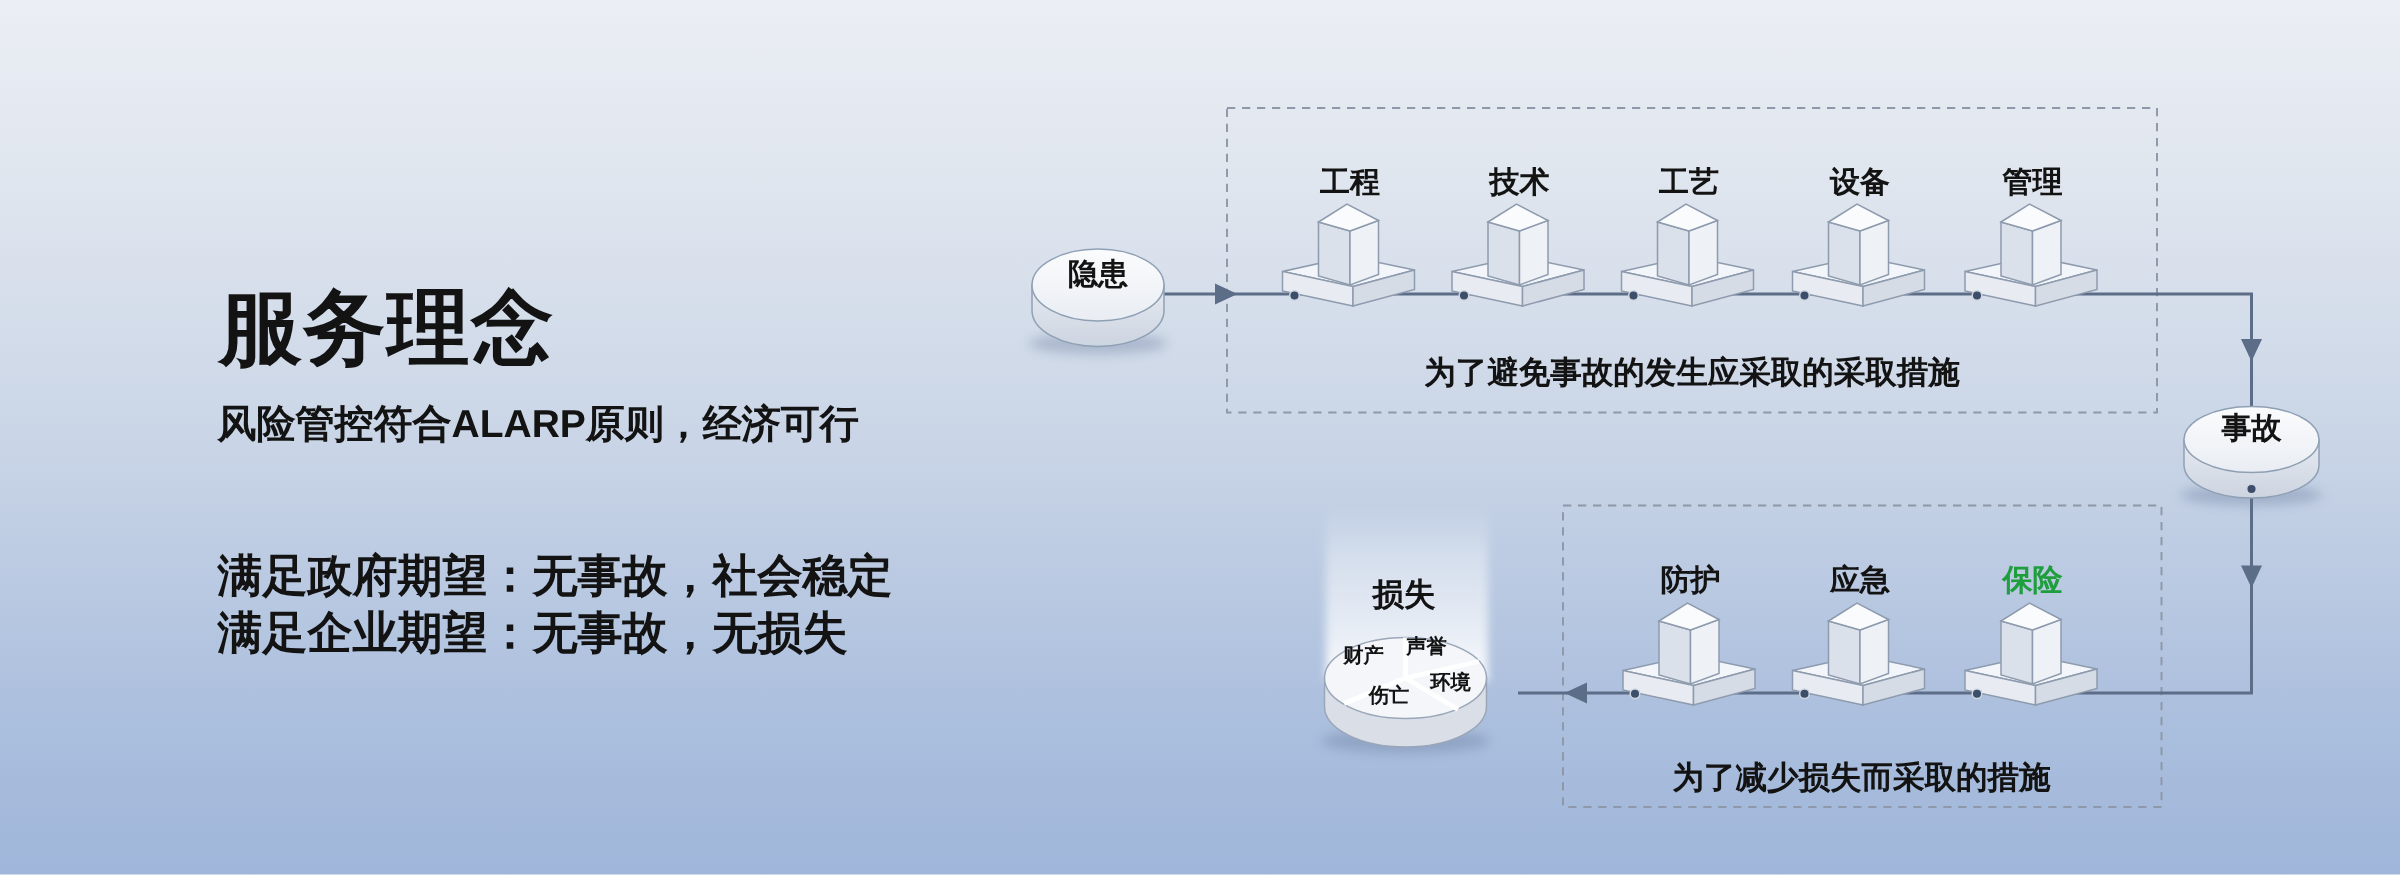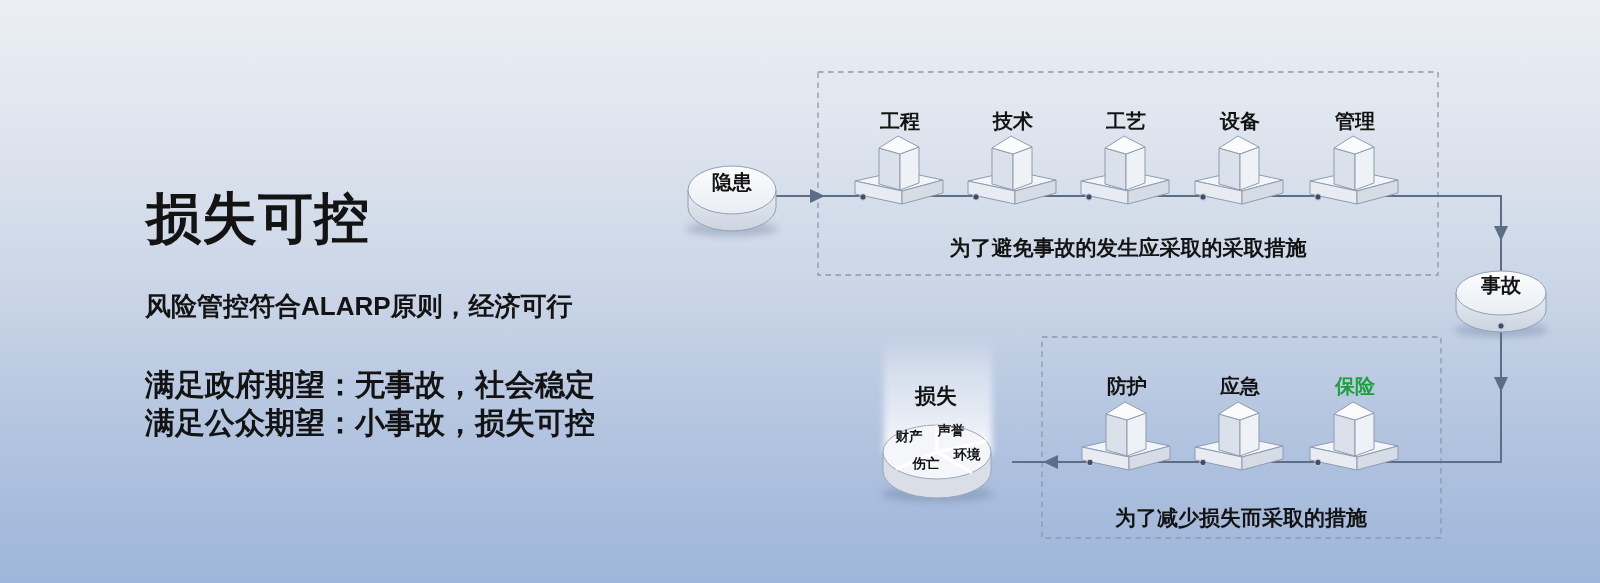--- a/index.html
+++ b/index.html
@@ -3,32 +3,32 @@
 <meta charset="utf-8">
 <style>
   html,body{margin:0;padding:0;width:1600px;height:583px;overflow:hidden;}
   body{
     font-family:"Liberation Sans",sans-serif;
     background:linear-gradient(180deg,#ebeef4 0%,#dfe5ee 22%,#c8d4e6 52%,#adc0de 80%,#9fb6da 100%);
     position:relative;color:#131313;
   }
   .abs{position:absolute;}
   #title{left:146px;top:191px;font-size:55px;font-weight:900;letter-spacing:1px;line-height:1;}
-  #subtitle{left:145px;top:289px;font-size:26px;font-weight:700;}
+  #subtitle{left:145px;top:265px;font-size:26px;font-weight:700;}
   #expectations{left:145px;top:366px;font-size:30px;font-weight:700;line-height:38px;}
   svg text{font-family:"Liberation Sans",sans-serif;}
 </style>
 </head>
 <body>
 
-<div class="abs" id="title">损失可控</div>
+<div class="abs" id="title">服务理念</div>
 <div class="abs" id="subtitle">风险管控符合ALARP原则，经济可行</div>
 <div class="abs" id="expectations">
   <div>满足政府期望：无事故，社会稳定</div>
-  <div>满足公众期望：小事故，损失可控</div>
+  <div>满足企业期望：无事故，无损失</div>
 </div>
 
 <svg class="abs" style="left:0;top:0" width="1600" height="583" viewBox="0 0 1600 583">
   <defs>
     <linearGradient id="cylTop" x1="0" y1="0" x2="0" y2="1">
       <stop offset="0" stop-color="#fbfcfd"></stop>
         <stop offset="1" stop-color="#e9edf3"></stop>
     </linearGradient>
     <linearGradient id="cylSide" x1="0" y1="0" x2="0" y2="1">
       <stop offset="0" stop-color="#e7ebf1"></stop>

